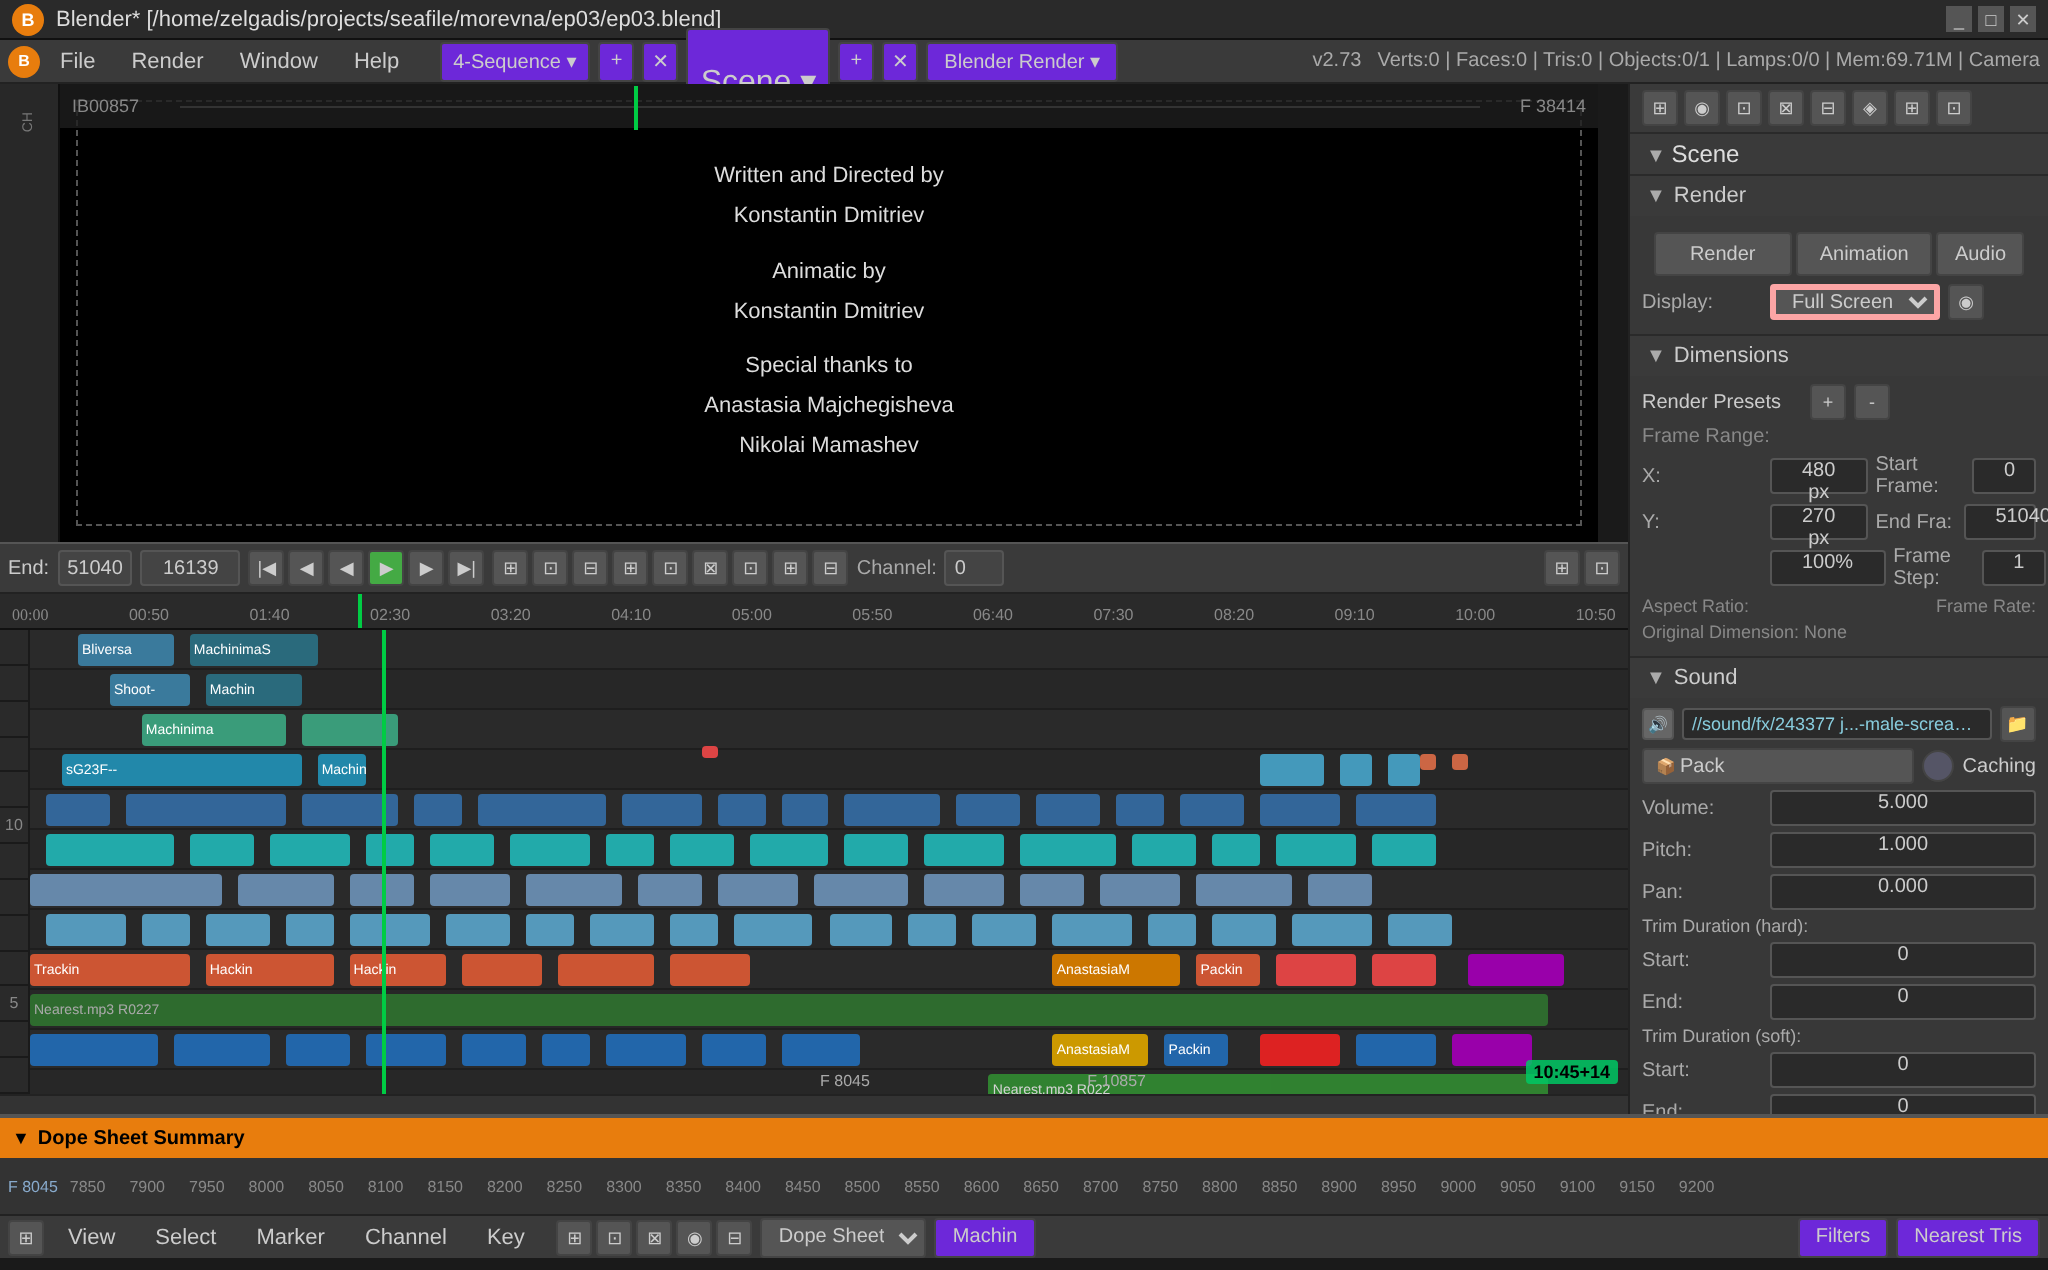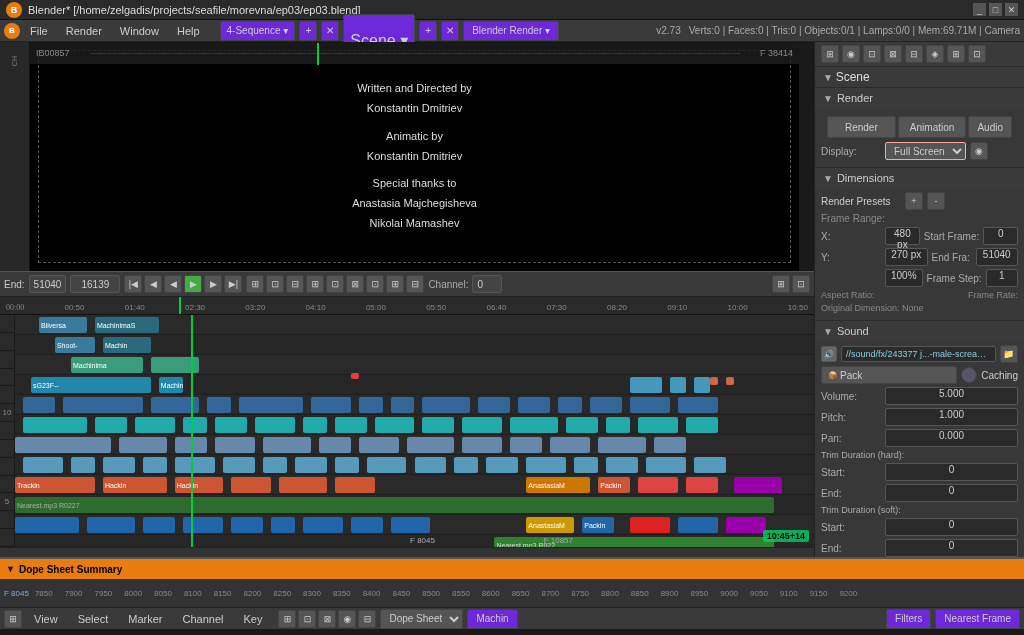--- a/index.html
+++ b/index.html
@@ -196,21 +196,21 @@
       font-size: 10px;
       min-width: 60px;
     }
     .prop-value {
       background: #2a2a2a;
       border: 1px solid #555;
       color: #ccc;
       flex: 1;
       height: 18px;
       font-size: 10px;
-      padding: 0 5px;
+      padding: 0 15px;
       border-radius: 2px;
       text-align: center;
     }
     .prop-btn {
       background: #555;
       border: 1px solid #444;
       color: #ccc;
       padding: 2px 6px;
       font-size: 10px;
       cursor: pointer;
@@ -398,21 +398,21 @@
       background: rgba(0,200,100,0.85);
       color: #000;
       font-size: 9px;
       font-weight: bold;
       padding: 1px 4px;
       border-radius: 2px;
     }
 
     .display-select {
       background: #555;
-      border: 1px solid #fca5a5;
+      border: 3px solid #fca5a5;
       color: #ccc;
       height: 18px;
       font-size: 10px;
       border-radius: 2px;
       padding: 0 4px;
     }
 
     .section-triangle {
       font-size: 10px;
       color: #aaa;
@@ -966,14 +966,14 @@
     <button class="seq-btn">⊠</button>
     <button class="seq-btn">◉</button>
     <button class="seq-btn">⊟</button>
   </div>
   <select class="toolbar-select">
     <option>Dope Sheet</option>
   </select>
   <button class="toolbar-btn">Machin</button>
   <span style="flex:1;"></span>
   <button class="toolbar-btn">Filters</button>
-  <button class="toolbar-btn">Nearest Frame</button>
+  <button class="toolbar-btn">Nearest Tris</button>
 </div>
 
 </body></html>

